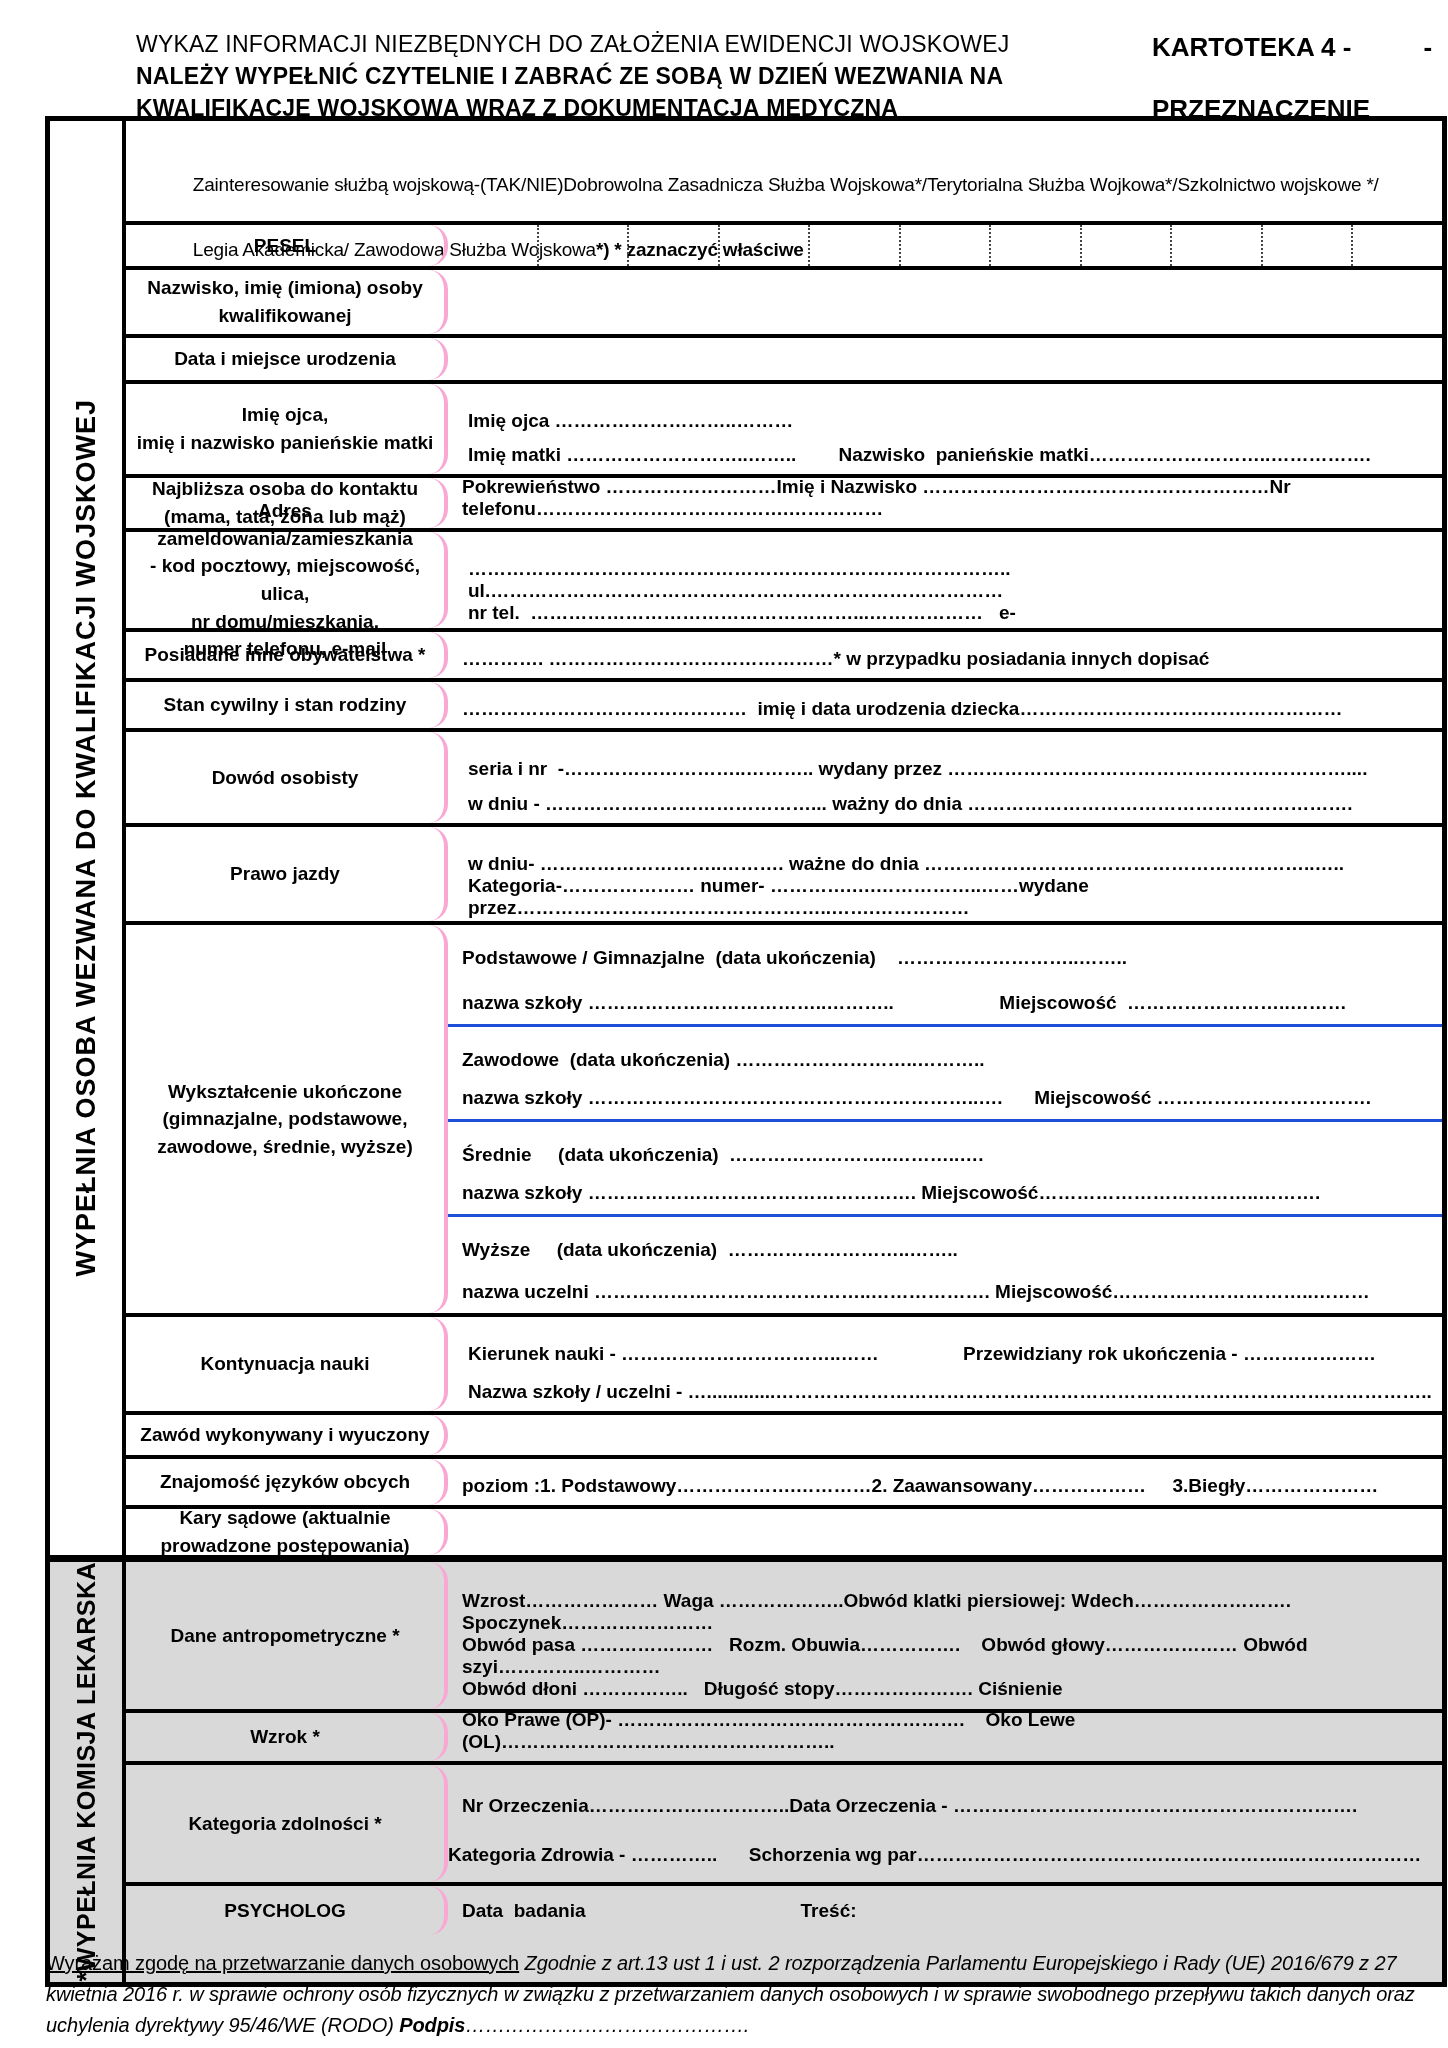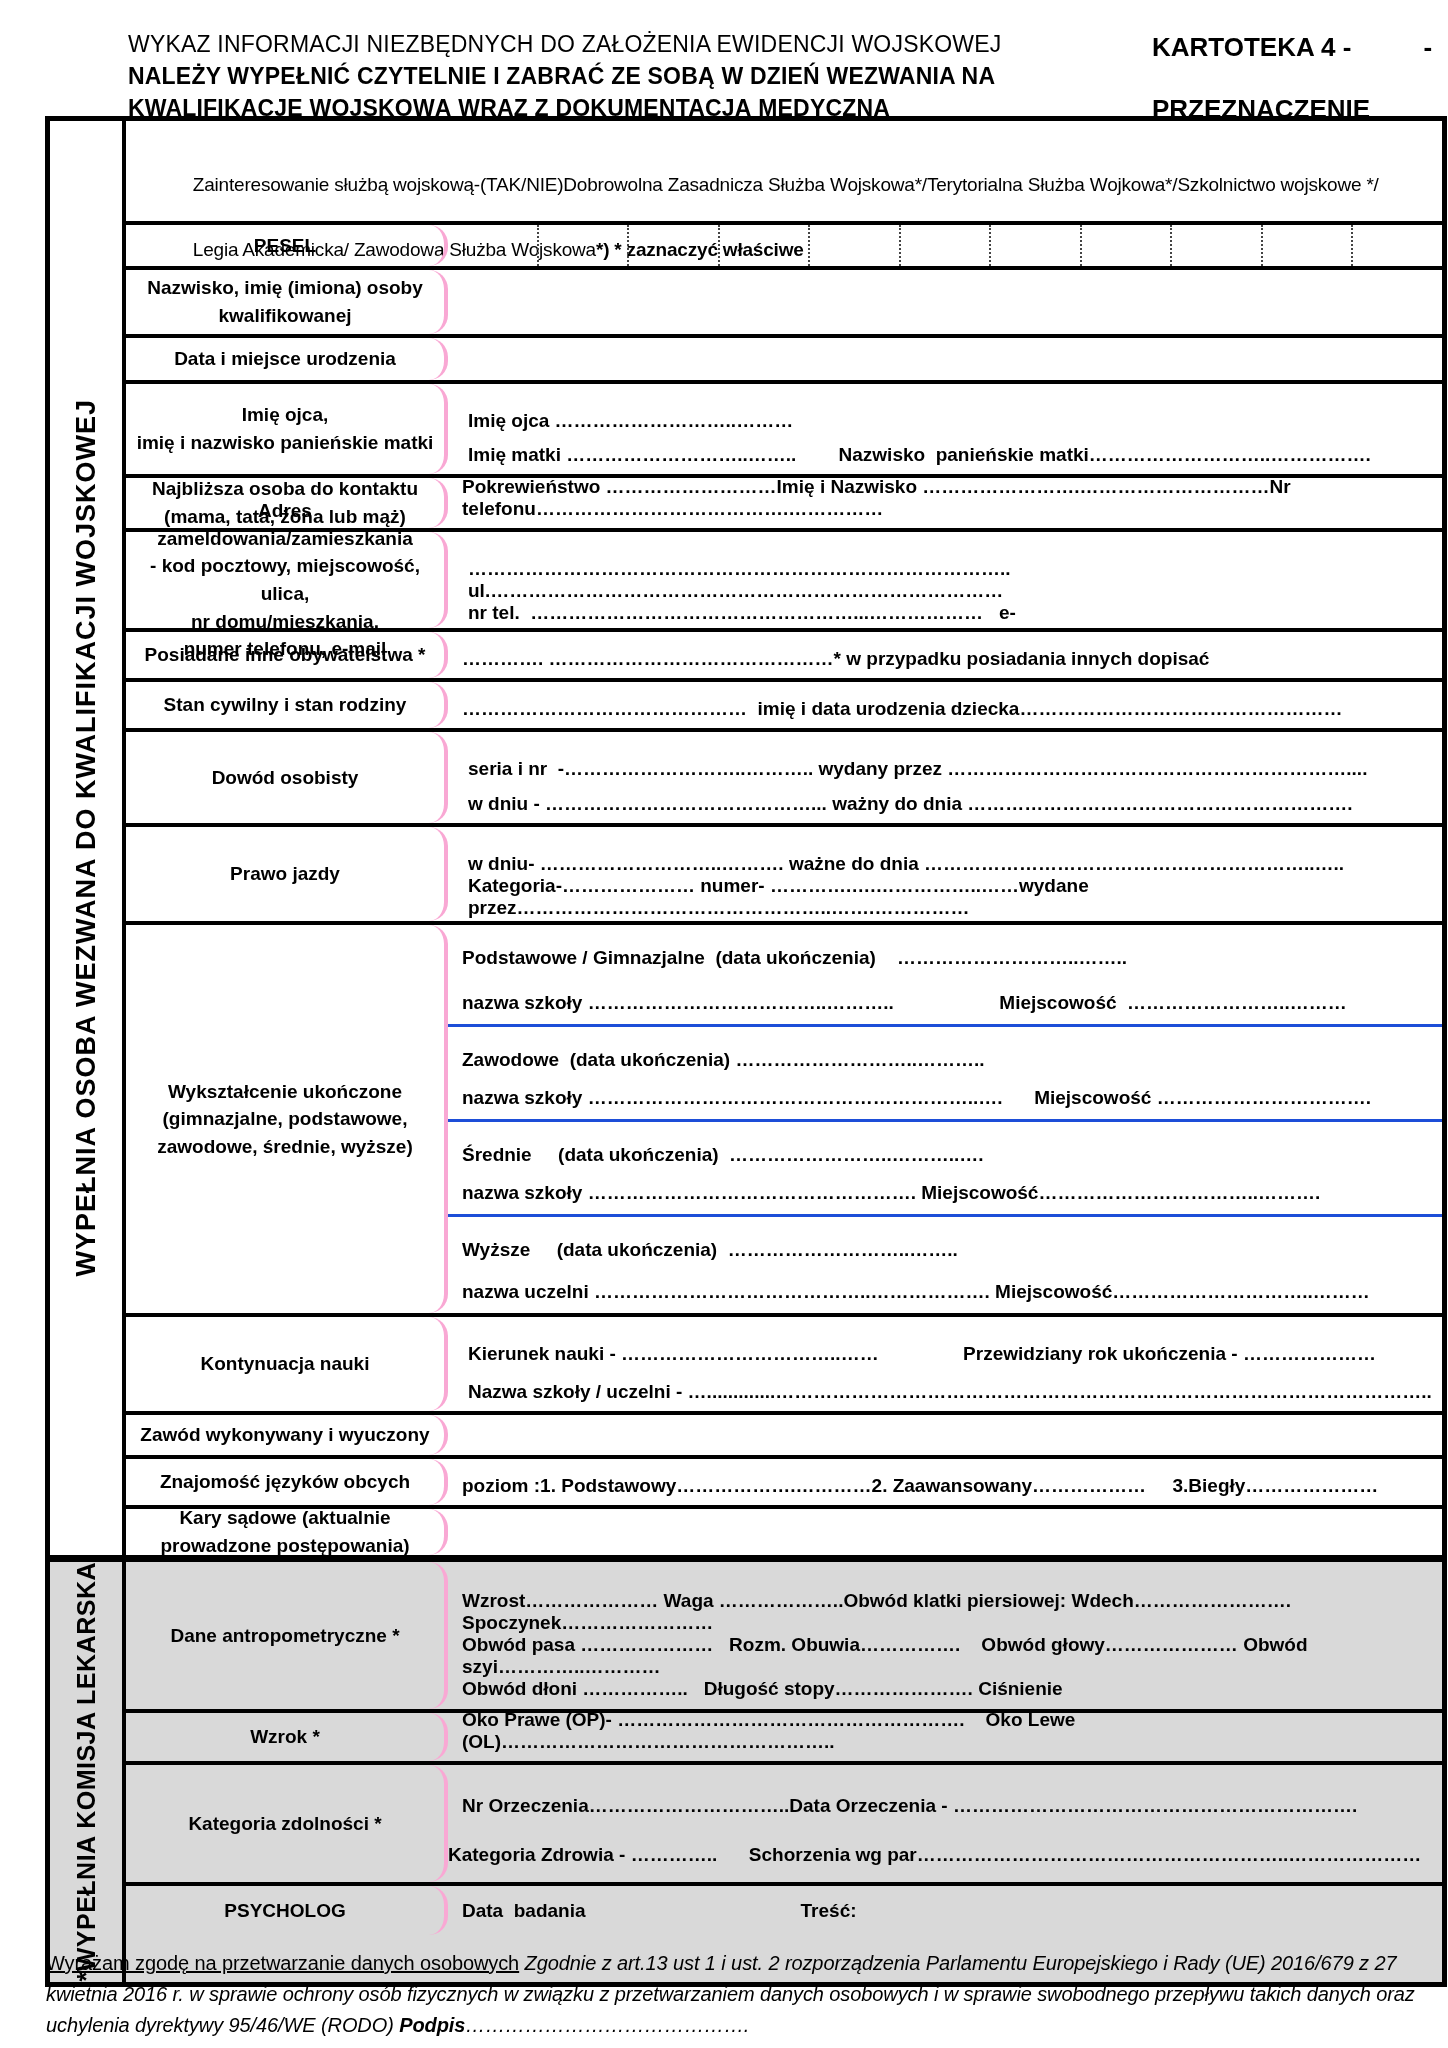--- a/index.html
+++ b/index.html
@@ -1,20 +1,20 @@
 <!DOCTYPE html>
 <html><head>
 <meta charset="utf-8">
 <style>
   html,body{margin:0;padding:0;}
   body{
     width:1448px;height:2048px;position:relative;background:#ffffff;color:#000;
     font-family:"Liberation Sans", sans-serif;
   }
-  .hdr-left{position:absolute;left:128px;top:28px;font-size:23px;line-height:32px;letter-spacing:.2px;}
+  .hdr-left{position:absolute;left:136px;top:28px;font-size:23px;line-height:32px;letter-spacing:.2px;}
   .hdr-l1{font-weight:400;}
   .hdr-l2,.hdr-l3{font-weight:700;}
   .hdr-kart{position:absolute;left:1152px;top:32px;font-size:26px;font-weight:700;white-space:pre;}
   .hdr-prz{position:absolute;left:1152px;top:94px;font-size:26px;font-weight:700;}
 
   .table{position:absolute;left:45px;top:116px;width:1402px;border:5px solid #000;background:#fff;box-sizing:border-box;}
   .sec{display:flex;}
   .sec2{background:#d9d9d9;border-top:7px solid #000;}
   .vstrip{width:76px;border-right:4px solid #000;display:flex;align-items:center;justify-content:center;flex-shrink:0;box-sizing:border-box;}
   .vtext{writing-mode:vertical-rl;transform:rotate(180deg);font-weight:700;white-space:nowrap;}

